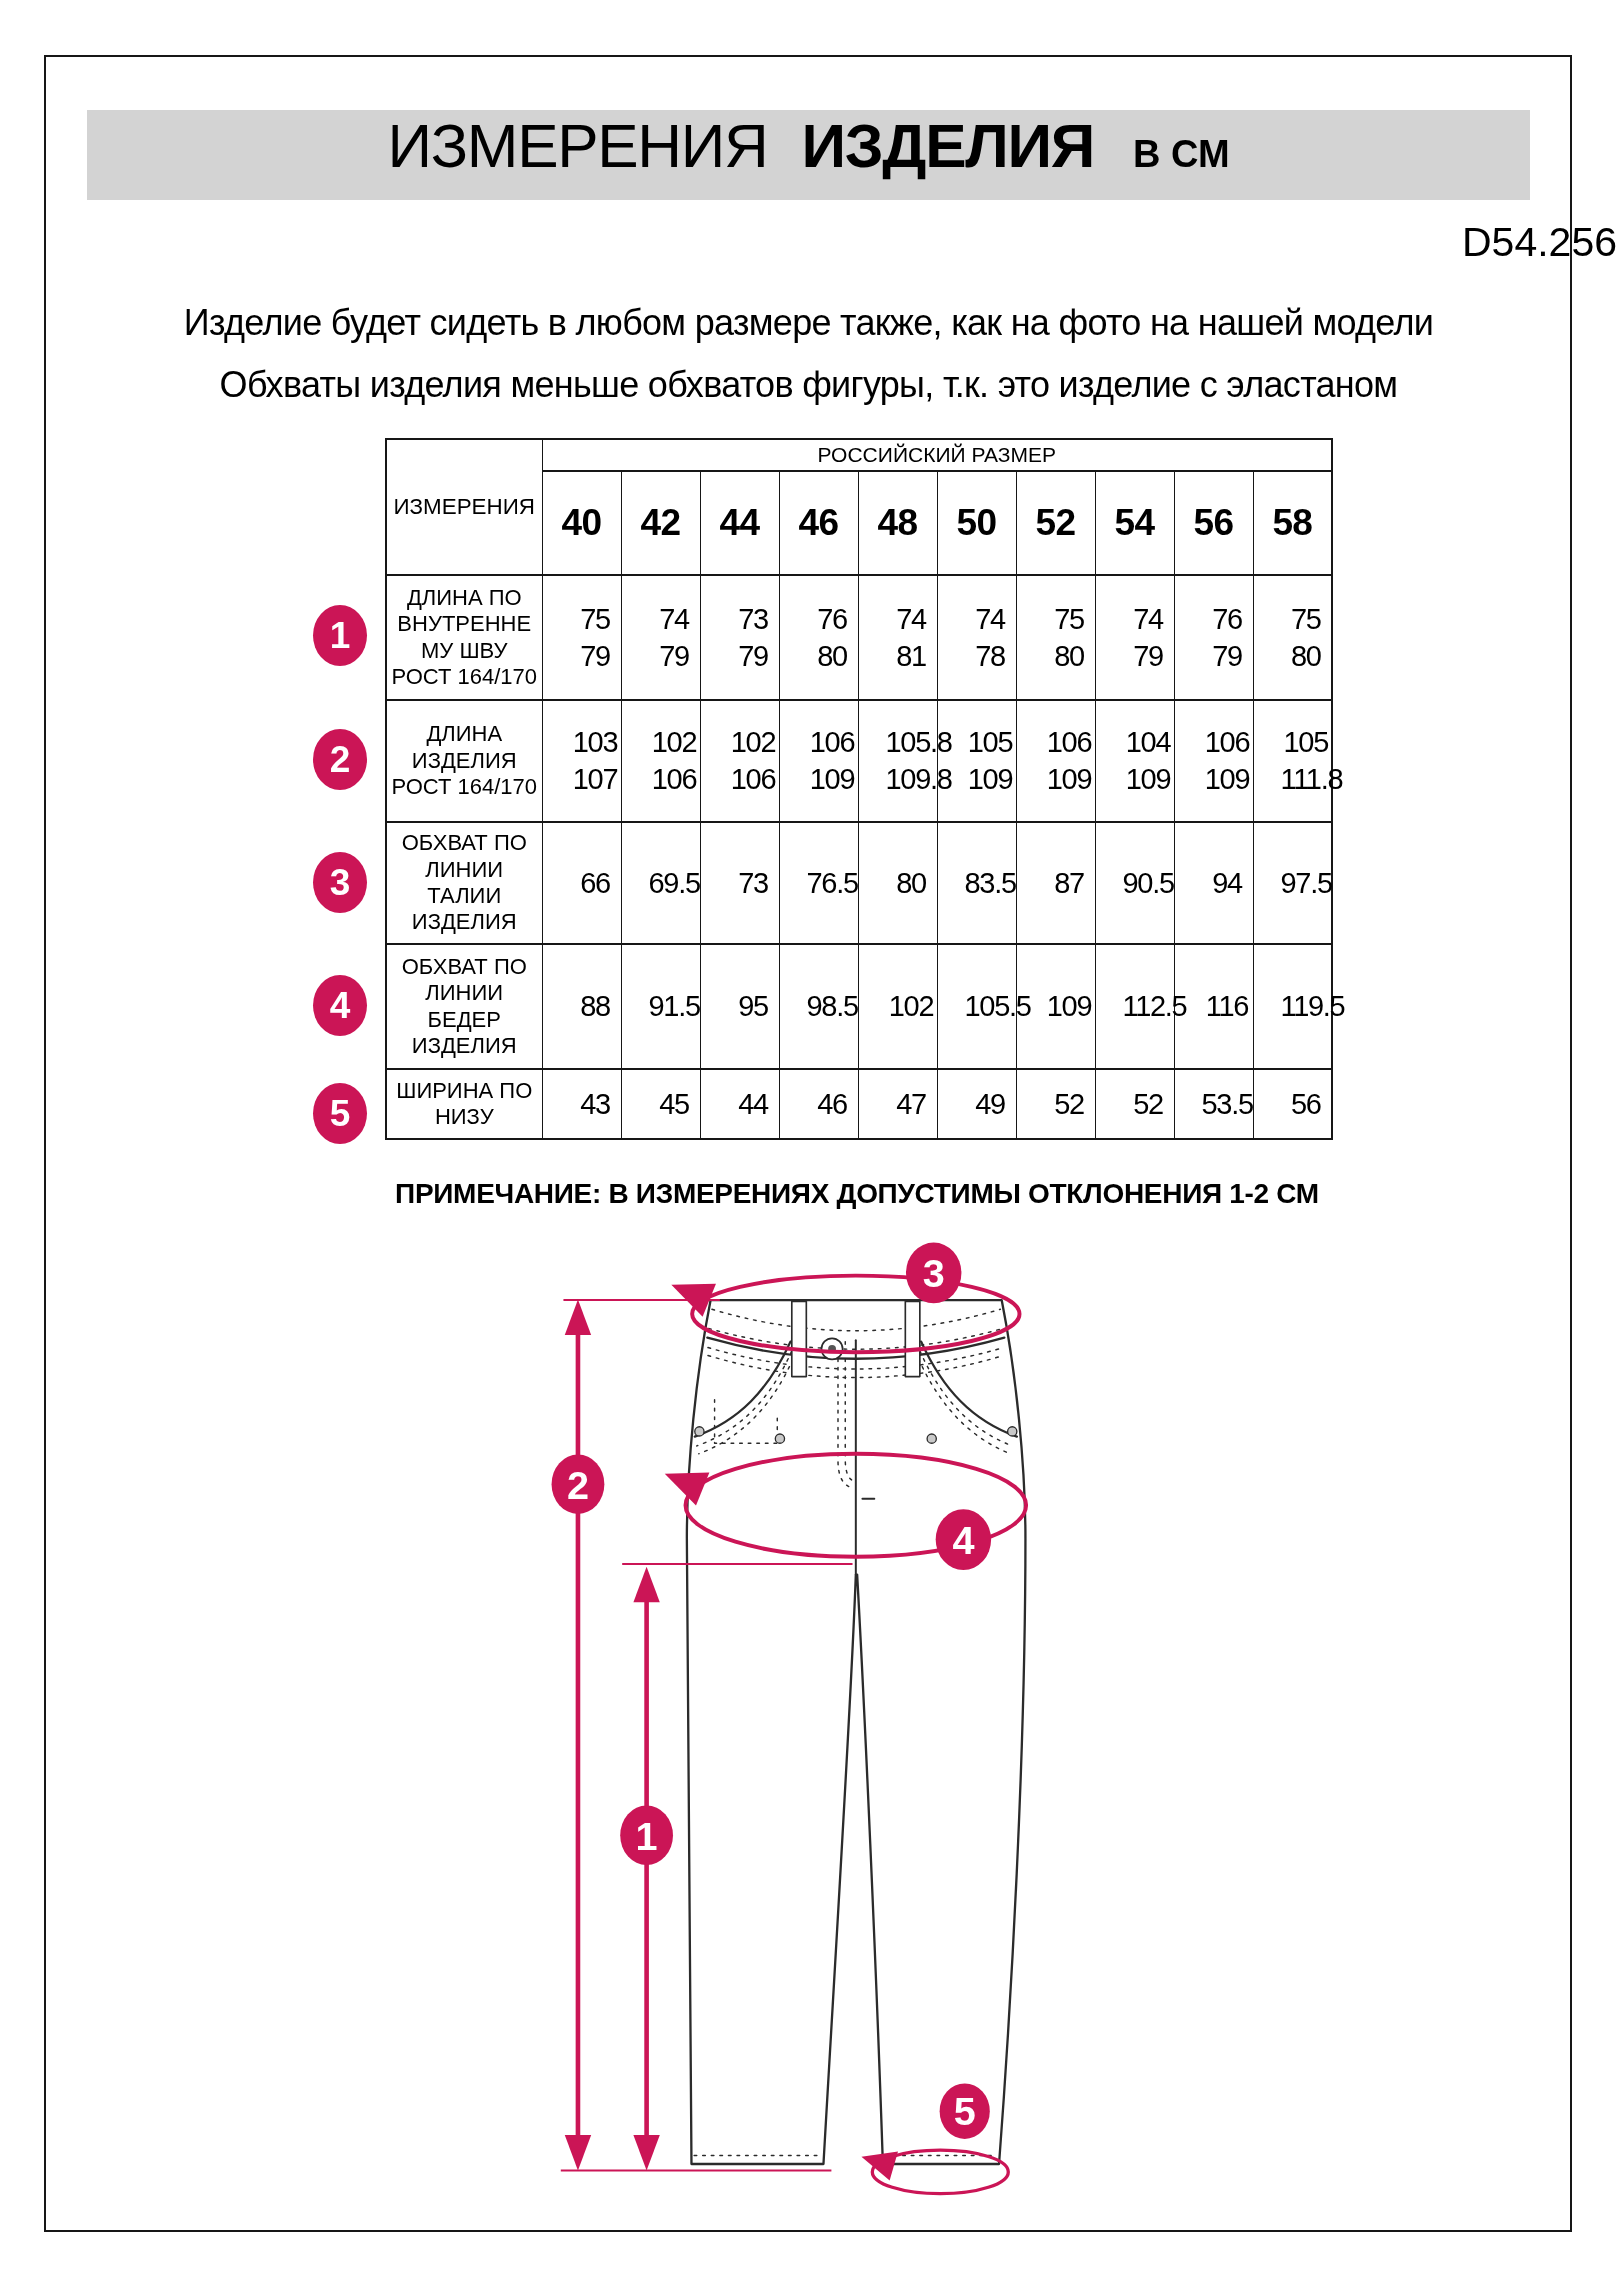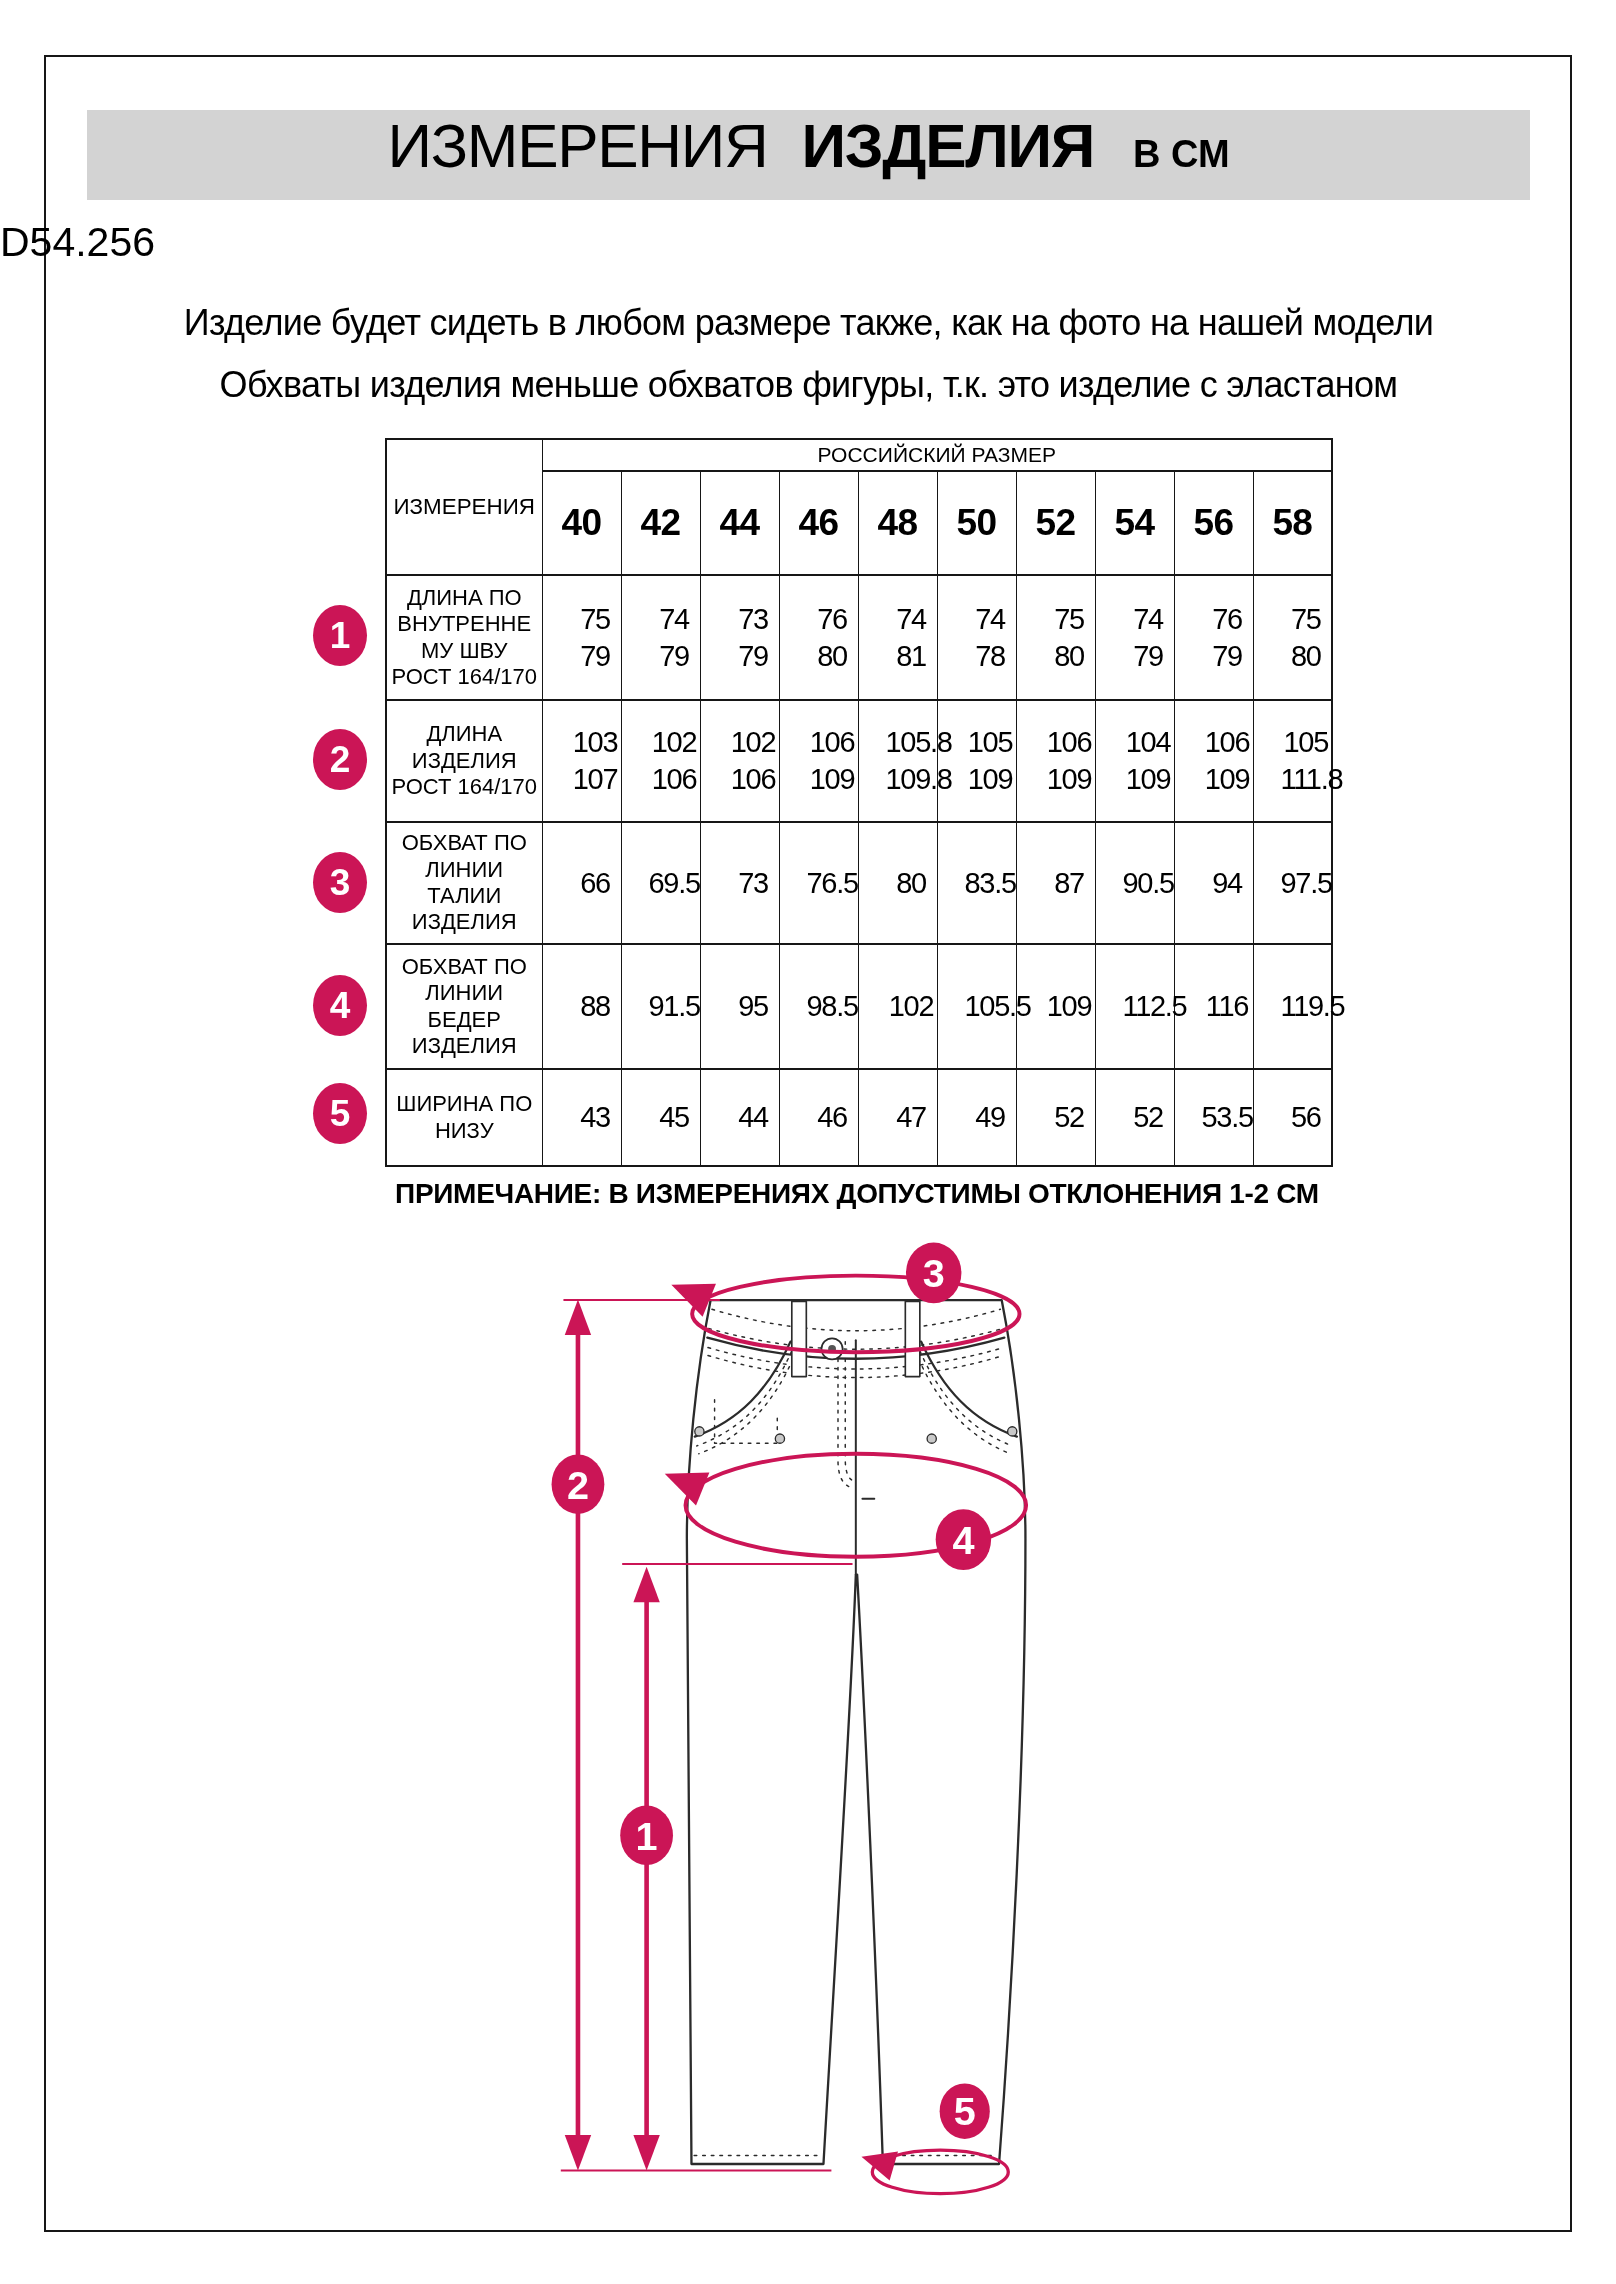--- a/index.html
+++ b/index.html
@@ -11,36 +11,36 @@
   html,body{margin:0;padding:0;background:#ffffff;}
   .page{position:relative;width:1617px;height:2284px;background:#fff;
         font-family:"Liberation Sans",sans-serif;color:#000;overflow:hidden;}
   .frame{position:absolute;left:44px;top:55px;width:1524px;height:2173px;
          border:2.6px solid var(--line);}
   .title-band{position:absolute;left:87px;top:110px;width:1443px;height:90px;
               background:var(--band);display:flex;align-items:baseline;justify-content:center;}
   .title-main{font-size:62px;font-weight:400;letter-spacing:-1.3px;}
   .title-bold{font-size:62px;font-weight:800;letter-spacing:-1.3px;margin-left:34px;}
   .title-unit{font-size:38px;font-weight:600;margin-left:39px;}
-  .article{position:absolute;left:0;top:219px;width:100%;text-align:left;
+  .article{position:absolute;left:0;top:219px;width:100%;text-align:right;
            font-size:41px;font-weight:400;}
   .intro{position:absolute;left:0;width:100%;text-align:center;font-size:36px;letter-spacing:-0.7px;}
   .intro1{top:302px;}
   .intro2{top:364px;}
   table.size-table{position:absolute;left:385px;top:438px;width:944px;
         border-collapse:collapse;table-layout:fixed;border:2.6px solid var(--line);}
   .size-table th,.size-table td{border:1.3px solid var(--line);text-align:center;
         vertical-align:middle;padding:0;font-weight:400;}
   .size-table thead tr:nth-child(1){height:32px;}
   .size-table thead tr:nth-child(2){height:104px;margin-left:16px;}
   .size-table tbody tr:nth-child(1){height:125px;}
   .size-table tbody tr:nth-child(2){height:122px;}
   .size-table tbody tr:nth-child(3){height:122px;}
   .size-table tbody tr:nth-child(4){height:125px;}
-  .size-table tbody tr:nth-child(5){height:97px;}
+  .size-table tbody tr:nth-child(5){height:70px;}
   .size-table th.corner{font-size:22.4px;}
   .size-table th.group{font-size:21px;border-bottom-width:2.6px;}
   .size-table th.size{font-size:37px;font-weight:700;letter-spacing:-0.7px;}
   .size-table tbody th,.size-table tbody td{border-top-width:2.6px;}
   .size-table th.rowlabel{font-size:22px;line-height:26.4px;white-space:pre-line;}
   .size-table td.val{font-size:29px;letter-spacing:-1.3px;line-height:37px;white-space:pre-line;padding-left:27px;}
   .row-badge{position:absolute;left:313px;width:54px;height:61px;border-radius:50%;
         background:var(--accent);color:#fff;font-size:37px;font-weight:700;
         display:flex;align-items:center;justify-content:center;}
   .footnote{position:absolute;left:385px;top:1178px;width:944px;text-align:center;

